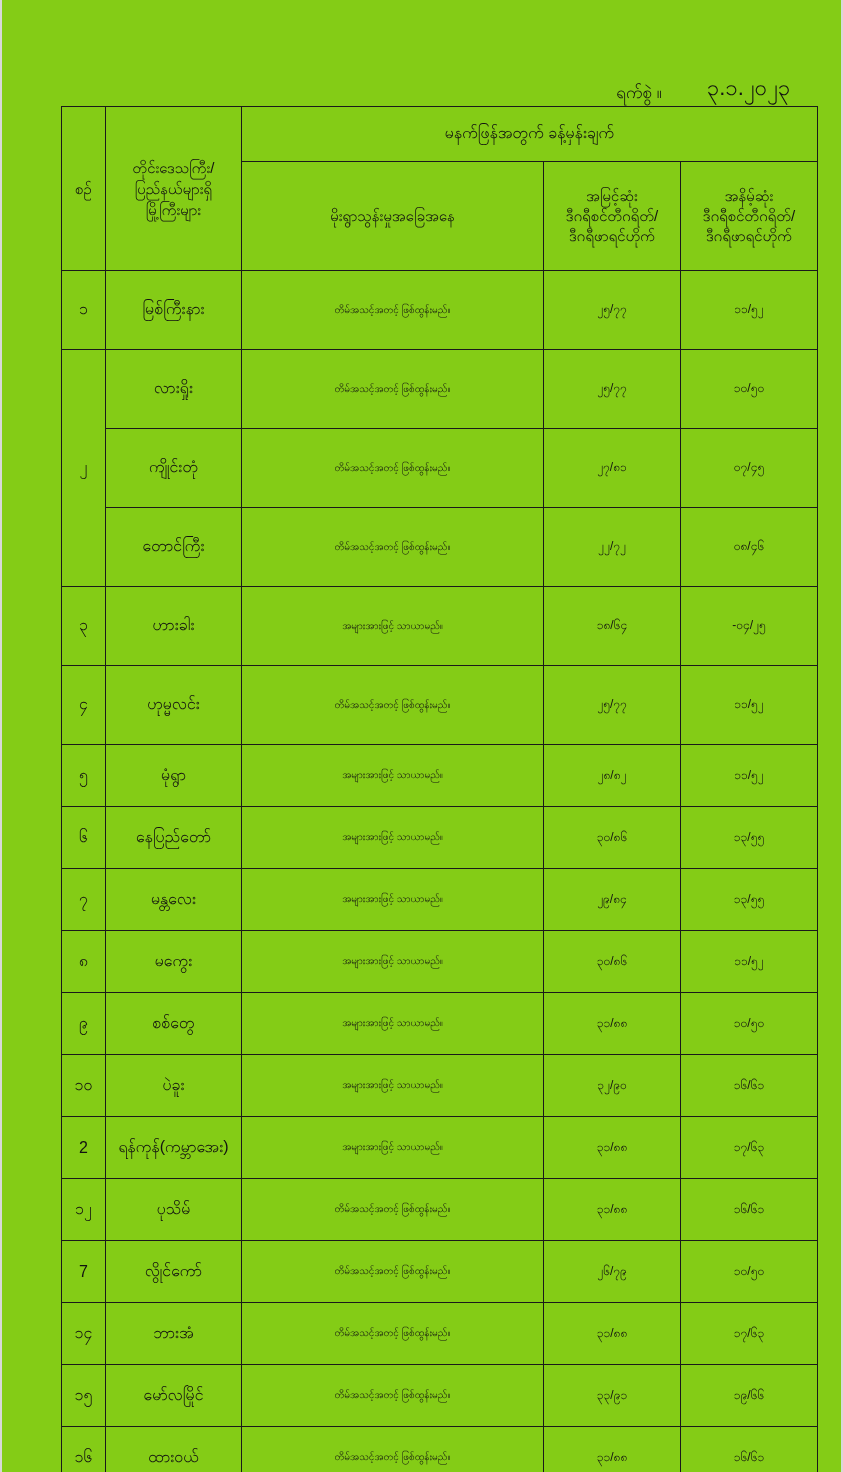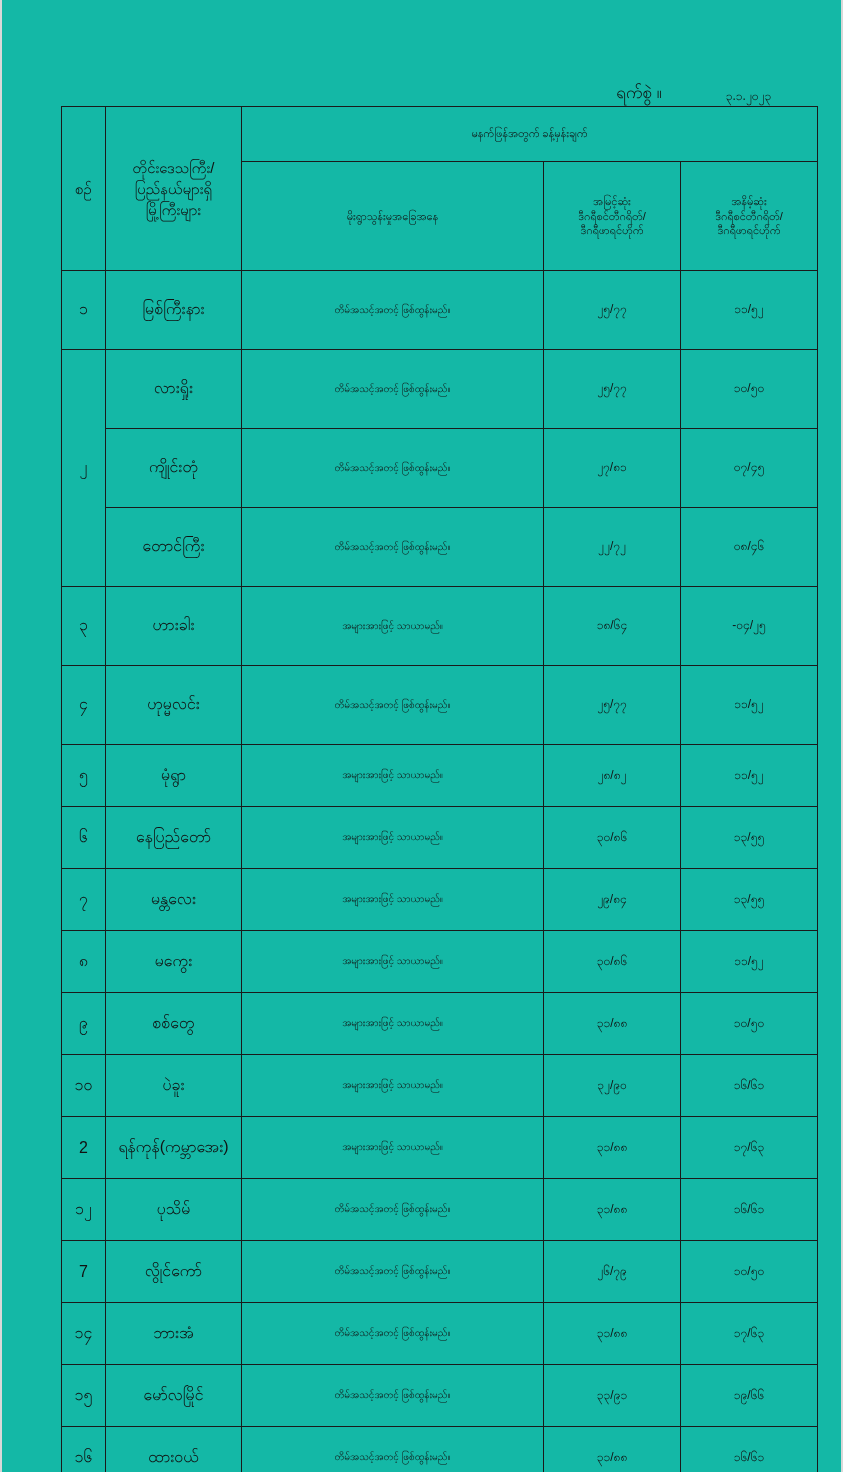--- a/index.html
+++ b/index.html
@@ -17,21 +17,21 @@
     position: relative;
     box-sizing: border-box;
     overflow: hidden;
   }
   .sheet {
     position: absolute;
     left: 0;
     top: 0;
     width: 843px;
     height: 1472px;
-    background: #14b8a6;
+    background: #84cc16;
     border-left: 2px solid #d8d8d8;
     border-right: 2px solid #d8d8d8;
     box-sizing: border-box;
   }
   .content {
     position: absolute;
     left: 59px;
     top: 60px;
     width: 756px;
   }
@@ -44,21 +44,21 @@
     height: 46px;
     padding-right: 0px;
   }
   .date-label {
     font-size: 17px;
     color: #111;
     padding-right: 18px;
     white-space: nowrap;
   }
   .date-value {
-    font-size: 12px;
+    font-size: 22px;
     color: #111;
     width: 137px;
     text-align: center;
     white-space: nowrap;
   }
 
   table.wx {
     border-collapse: collapse;
     width: 756px;
     table-layout: fixed;
@@ -71,26 +71,25 @@
     vertical-align: middle;
     padding: 4px 2px;
   }
   .c-no      { width: 44px; }
   .c-town    { width: 136px; }
   .c-cond    { width: 302px; }
   .c-max     { width: 137px; }
   .c-min     { width: 137px; }
 
   .hdr-top {
-    font-size: 11px;
+    font-size: 16px;
     height: 46px;
-    font-family: Liberation Serif, serif;
   }
   .hdr-sub {
-    font-size: 11px;
+    font-size: 15px;
     line-height: 1.35;
     height: 100px;
   }
   .hdr-stack {
     font-size: 15px;
     line-height: 1.4;
   }
   .row-cell {
     font-size: 16px;
     height: 53px;

